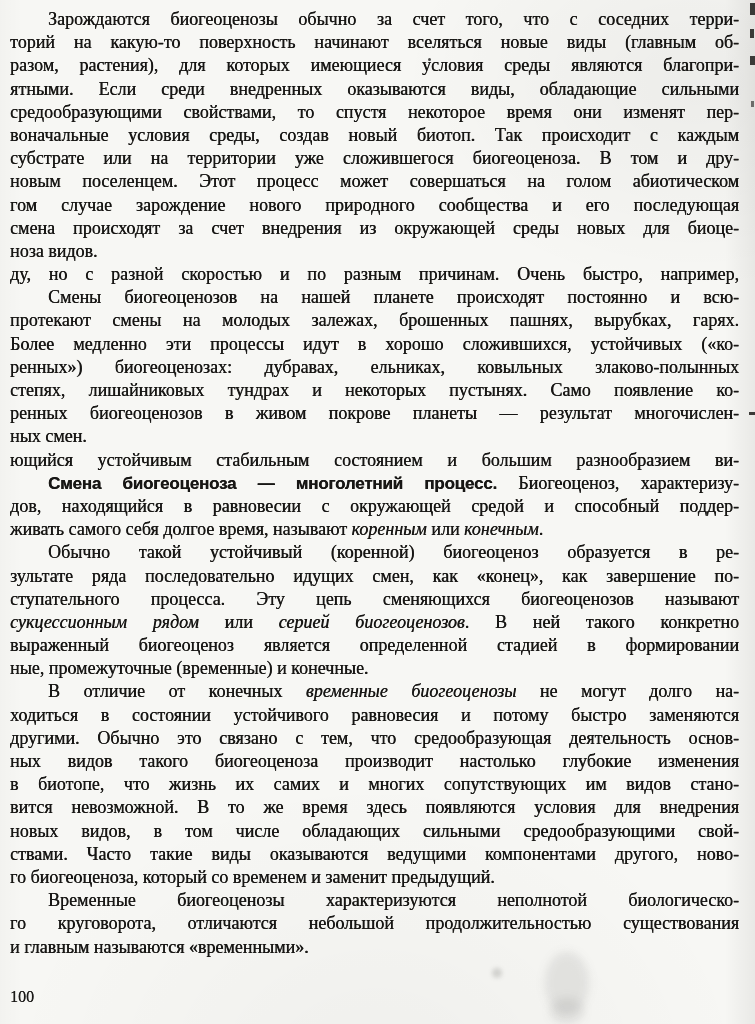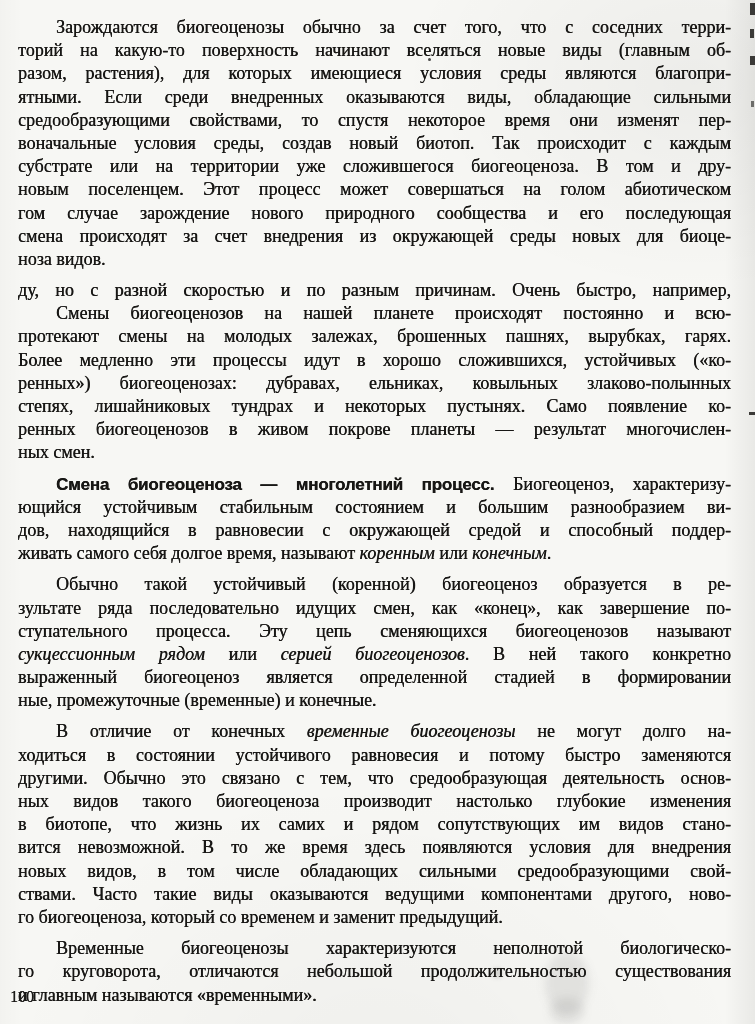--- a/index.html
+++ b/index.html
@@ -11,21 +11,21 @@
       linear-gradient(to right, rgba(0,0,0,0.02), transparent 3%, transparent 96%, rgba(0,0,0,0.06)),
       #f7f7f4;
     font-family:"Liberation Serif","DejaVu Serif",serif;
   }
   .text-col{
     position:absolute;left:10px;top:8px;width:729px;
     color:#181715;
     font-size:18px;line-height:23.2px;
     text-shadow:0.35px 0 0 currentColor;
   }
-  .para{margin:8px;}
+  .para{margin:0;}
   .line{
     text-align:justify;
     text-align-last:justify;
     text-justify:inter-word;
     white-space:normal;
     height:23.2px;overflow:visible;
   }
   .line.first{padding-left:38px;}
   .line.last{text-align-last:left;}
   .run{}
@@ -73,39 +73,39 @@
         <div class="line"><span class="run">ду, но с разной скоростью и по разным причинам. Очень быстро, например,</span></div>
         <div class="line first"><span class="run">Смены биогеоценозов на нашей планете происходят постоянно и всю-</span></div>
         <div class="line"><span class="run">протекают смены на молодых залежах, брошенных пашнях, вырубках, гарях.</span></div>
         <div class="line"><span class="run">Более медленно эти процессы идут в хорошо сложившихся, устойчивых («ко-</span></div>
         <div class="line"><span class="run">ренных») биогеоценозах: дубравах, ельниках, ковыльных злаково-полынных</span></div>
         <div class="line"><span class="run">степях, лишайниковых тундрах и некоторых пустынях. Само появление ко-</span></div>
         <div class="line"><span class="run">ренных биогеоценозов в живом покрове планеты — результат многочислен-</span></div>
         <div class="line last"><span class="run">ных смен.</span></div>
       </div>
       <div class="para">
+        <div class="line"><span class="run">ющийся устойчивым стабильным состоянием и большим разнообразием ви-</span></div>
         <div class="line first"><span class="run run-h">Смена биогеоценоза — многолетний процесс. </span><span class="run">Биогеоценоз, характеризу-</span></div>
-        <div class="line"><span class="run">ющийся устойчивым стабильным состоянием и большим разнообразием ви-</span></div>
         <div class="line"><span class="run">дов, находящийся в равновесии с окружающей средой и способный поддер-</span></div>
         <div class="line last"><span class="run">живать самого себя долгое время, называют </span><span class="run run-i">коренным</span><span class="run"> или </span><span class="run run-i">конечным</span><span class="run">.</span></div>
       </div>
       <div class="para">
         <div class="line first"><span class="run">Обычно такой устойчивый (коренной) биогеоценоз образуется в ре-</span></div>
         <div class="line"><span class="run">зультате ряда последовательно идущих смен, как «конец», как завершение по-</span></div>
         <div class="line"><span class="run">ступательного процесса. Эту цепь сменяющихся биогеоценозов называют</span></div>
         <div class="line"><span class="run run-i">сукцессионным рядом</span><span class="run"> или </span><span class="run run-i">серией биогеоценозов</span><span class="run">. В ней такого конкретно</span></div>
         <div class="line"><span class="run">выраженный биогеоценоз является определенной стадией в формировании</span></div>
         <div class="line last"><span class="run">ные, промежуточные (временные) и конечные.</span></div>
       </div>
       <div class="para">
         <div class="line first"><span class="run">В отличие от конечных </span><span class="run run-i">временные биогеоценозы</span><span class="run"> не могут долго на-</span></div>
         <div class="line"><span class="run">ходиться в состоянии устойчивого равновесия и потому быстро заменяются</span></div>
         <div class="line"><span class="run">другими. Обычно это связано с тем, что средообразующая деятельность основ-</span></div>
         <div class="line"><span class="run">ных видов такого биогеоценоза производит настолько глубокие изменения</span></div>
-        <div class="line"><span class="run">в биотопе, что жизнь их самих и рядом сопутствующих им видов стано-</span></div>
+        <div class="line"><span class="run">в биотопе, что жизнь их самих и многих сопутствующих им видов стано-</span></div>
         <div class="line"><span class="run">вится невозможной. В то же время здесь появляются условия для внедрения</span></div>
         <div class="line"><span class="run">новых видов, в том числе обладающих сильными средообразующими свой-</span></div>
         <div class="line"><span class="run">ствами. Часто такие виды оказываются ведущими компонентами другого, ново-</span></div>
         <div class="line last"><span class="run">го биогеоценоза, который со временем и заменит предыдущий.</span></div>
       </div>
       <div class="para">
         <div class="line first"><span class="run">Временные биогеоценозы характеризуются неполнотой биологическо-</span></div>
         <div class="line"><span class="run">го круговорота, отличаются небольшой продолжительностью существования</span></div>
         <div class="line last"><span class="run">и главным называются «временными».</span></div>
       </div>

